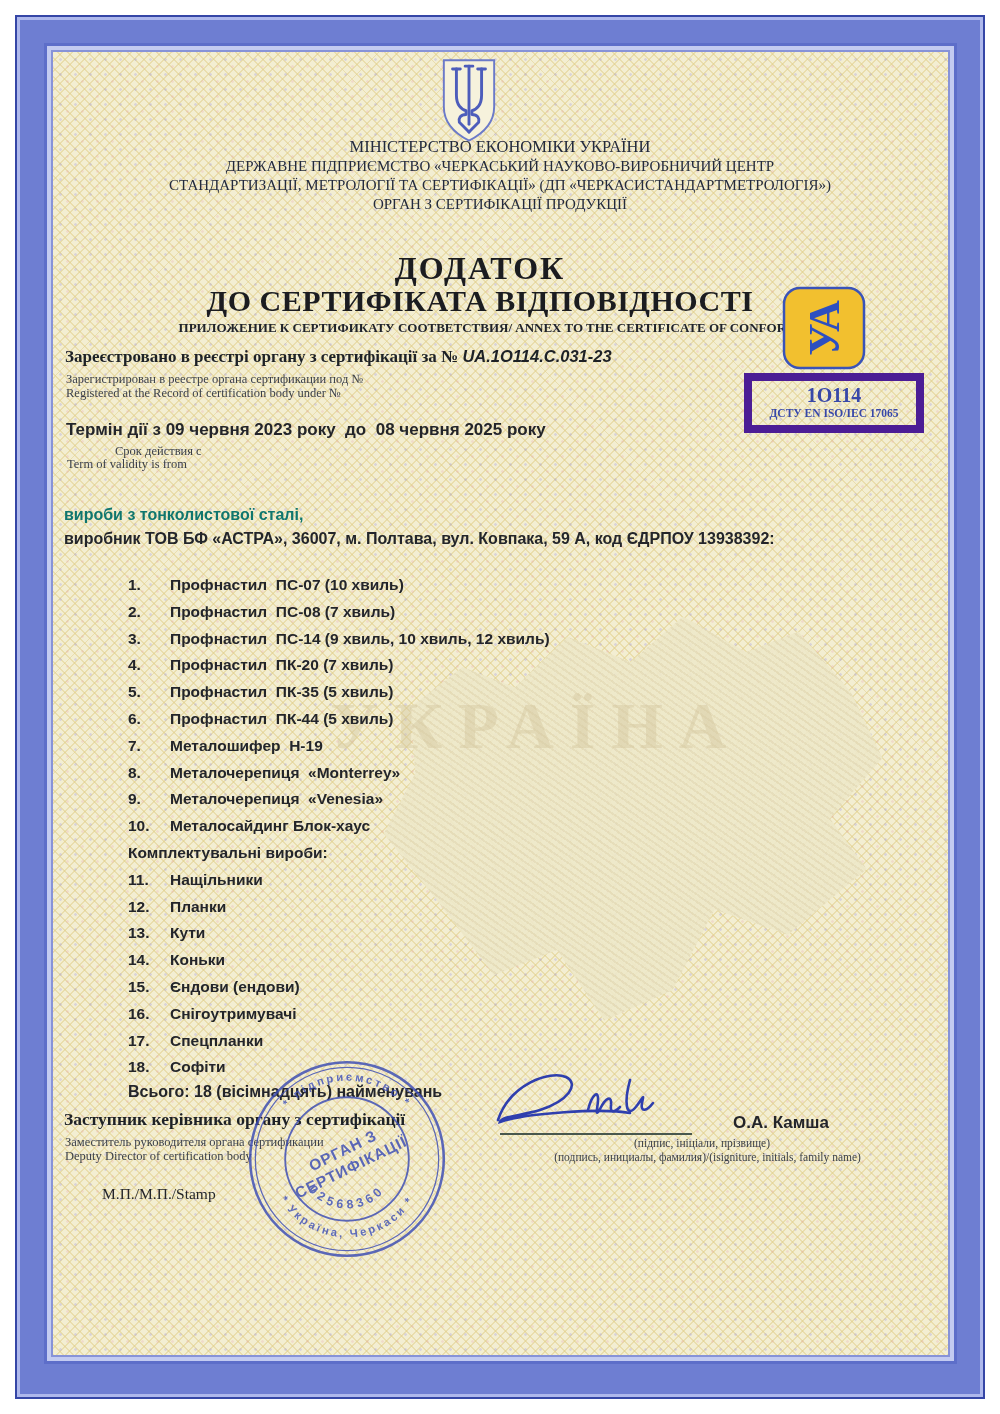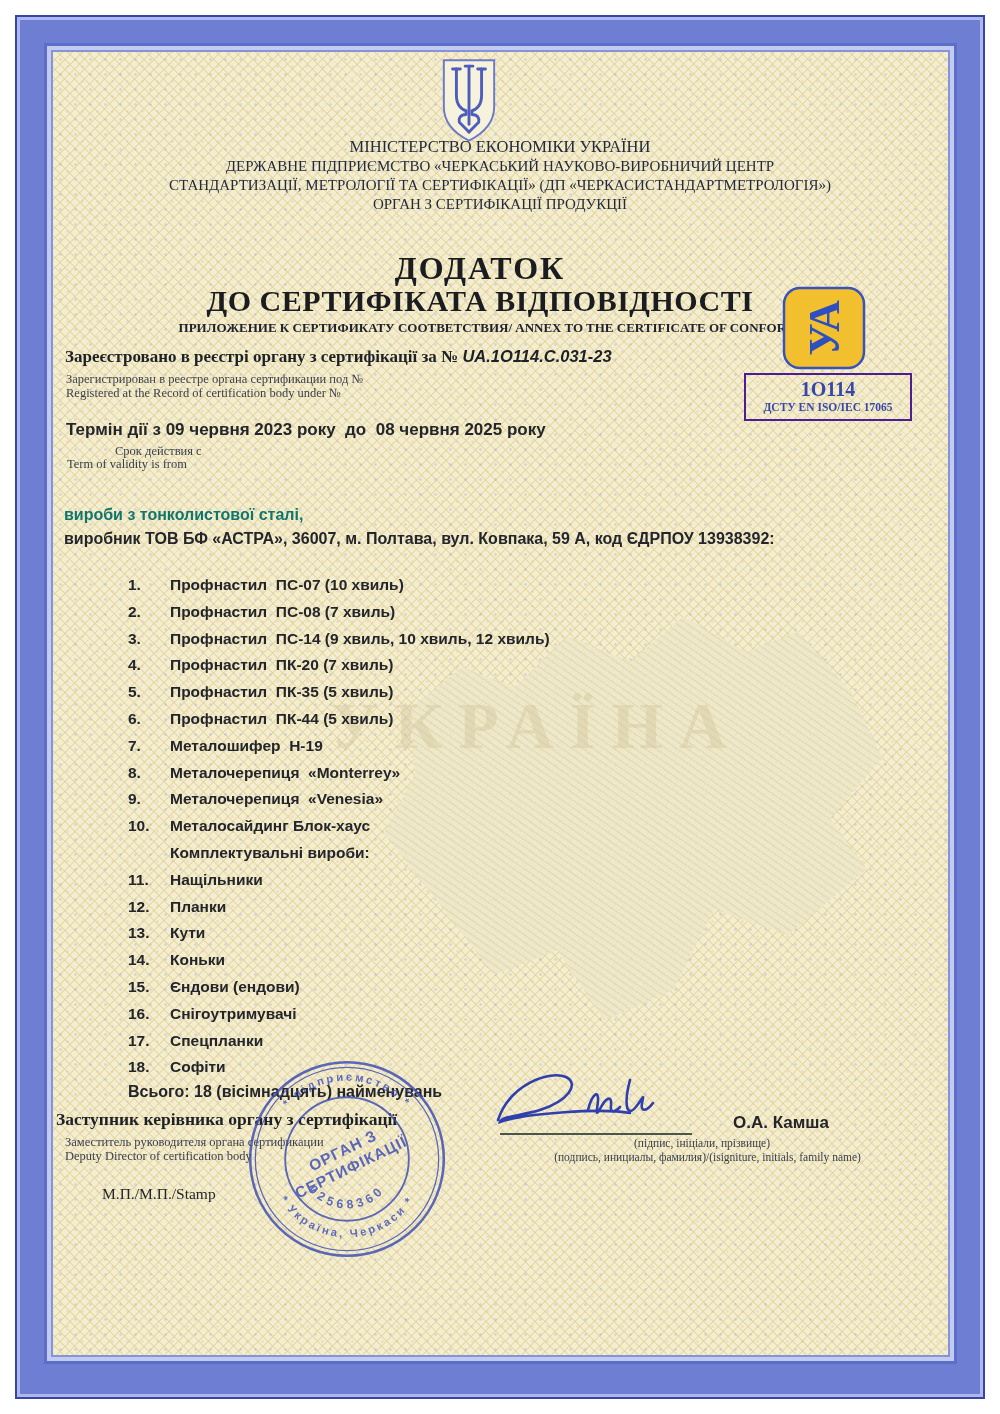--- a/index.html
+++ b/index.html
@@ -49,21 +49,21 @@
   .title1{position:absolute;left:0;right:40px;top:250px;text-align:center;
     font-weight:bold;font-size:32px;letter-spacing:2px;color:#1b1c20;}
   .title2{position:absolute;left:0;right:40px;top:284px;text-align:center;
     font-weight:bold;font-size:30px;letter-spacing:.5px;color:#1b1c20;}
   .subtitle{position:absolute;left:0;right:0;top:320px;text-align:center;z-index:1;
     font-weight:bold;font-size:13px;color:#20232b;}
 
   .logo{position:absolute;left:782px;top:286px;width:84px;height:84px;z-index:4;}
   .logo text{font-family:"Liberation Serif",serif;font-weight:bold;}
   .codebox{position:absolute;left:744px;top:373px;width:164px;height:44px;z-index:4;
-    border:2px solid #4c1d95;text-align:center;color:#3848a8;}
+    border:8px solid #4c1d95;text-align:center;color:#3848a8;}
   .codebox .c1{font-weight:bold;font-size:20px;line-height:24px;margin-top:2px;}
   .codebox .c2{font-weight:bold;font-size:11.5px;line-height:13px;}
 
   .reg1{position:absolute;left:65px;top:347px;font-weight:bold;font-size:17px;color:#1d2126;}
   .reg1 .num{font-family:"Liberation Sans",sans-serif;font-size:16.5px;font-style:italic;}
   .reg2{position:absolute;left:66px;top:372px;font-size:12.5px;color:#3a3f49;}
   .reg3{position:absolute;left:66px;top:386px;font-size:12.5px;color:#3a3f49;}
 
   .valid1{position:absolute;left:66px;top:420px;font-family:"Liberation Sans",sans-serif;
     font-weight:bold;font-size:17px;color:#23252a;white-space:pre;}
@@ -73,25 +73,25 @@
   .prod1{position:absolute;left:64px;top:506px;font-family:"Liberation Sans",sans-serif;
     font-weight:bold;font-size:16px;color:#0f766e;}
   .prod2{position:absolute;left:64px;top:530px;font-family:"Liberation Sans",sans-serif;
     font-weight:bold;font-size:16px;color:#23252a;}
 
   .list{position:absolute;left:128px;top:572px;width:720px;
     font-family:"Liberation Sans",sans-serif;font-weight:bold;font-size:15.5px;color:#23252a;}
   .row{display:flex;height:26.8px;align-items:baseline;line-height:26.8px;}
   .row .n{width:42px;flex:0 0 42px;}
   .row .t{white-space:pre;}
-  .row.head .t{margin-left:42px;}
+  .row.head .t{}
 
   .total{position:absolute;left:128px;top:1083px;font-family:"Liberation Sans",sans-serif;
     font-weight:bold;font-size:16px;color:#23252a;}
-  .dep1{position:absolute;left:56px;top:1109px;font-weight:bold;font-size:17.5px;color:#1d2126;}
+  .dep1{position:absolute;left:64px;top:1109px;font-weight:bold;font-size:17.5px;color:#1d2126;}
   .dep2{position:absolute;left:65px;top:1135px;font-size:12.5px;color:#3a3f49;}
   .dep3{position:absolute;left:65px;top:1149px;font-size:12.5px;color:#3a3f49;}
   .mp{position:absolute;left:102px;top:1185px;font-size:15.5px;color:#23252a;}
 
   .stamp{position:absolute;left:244px;top:1056px;width:206px;height:206px;z-index:5;opacity:.82;}
   .ringT,.ringB{font-family:"Liberation Sans",sans-serif;font-weight:bold;font-size:11px;
     fill:#3f50b8;letter-spacing:2.5px;}
   .stampC{font-family:"Liberation Sans",sans-serif;font-weight:bold;font-size:15px;fill:#3a4bb4;letter-spacing:1px;}
   .stampN{font-family:"Liberation Sans",sans-serif;font-weight:bold;font-size:12px;fill:#3f50b8;letter-spacing:4px;}
 

